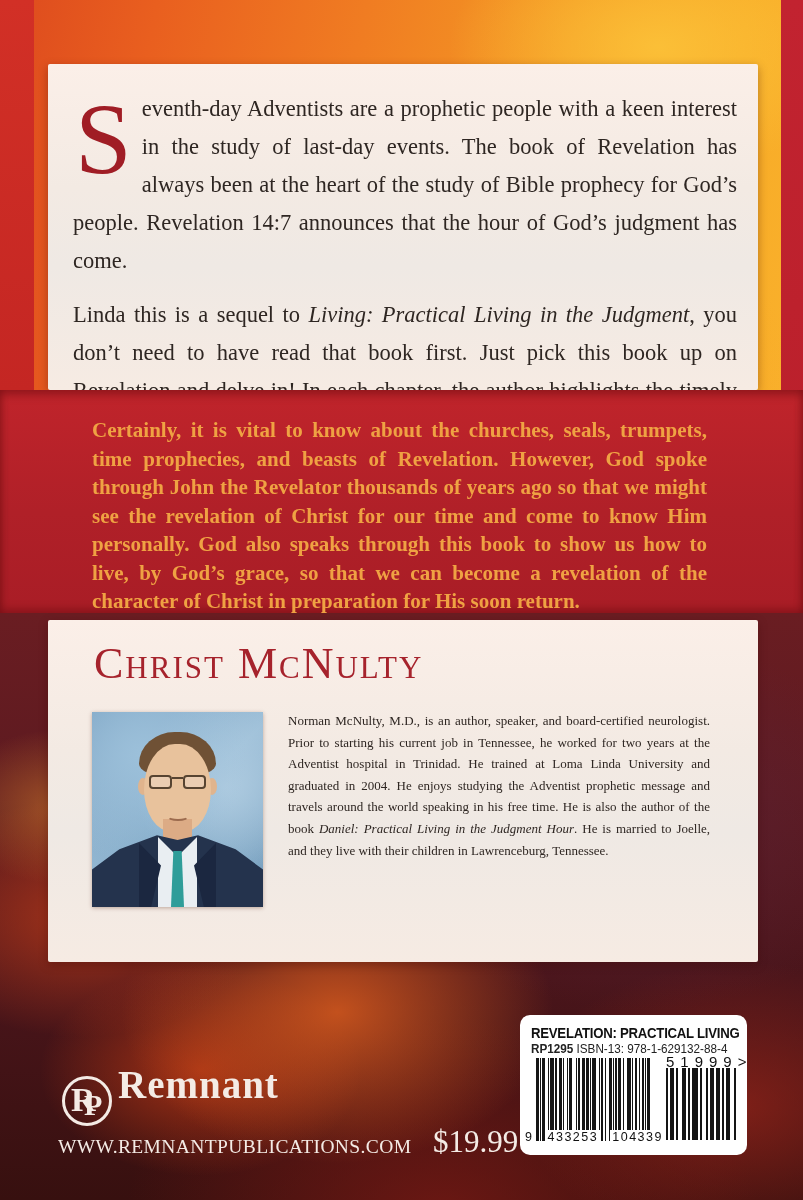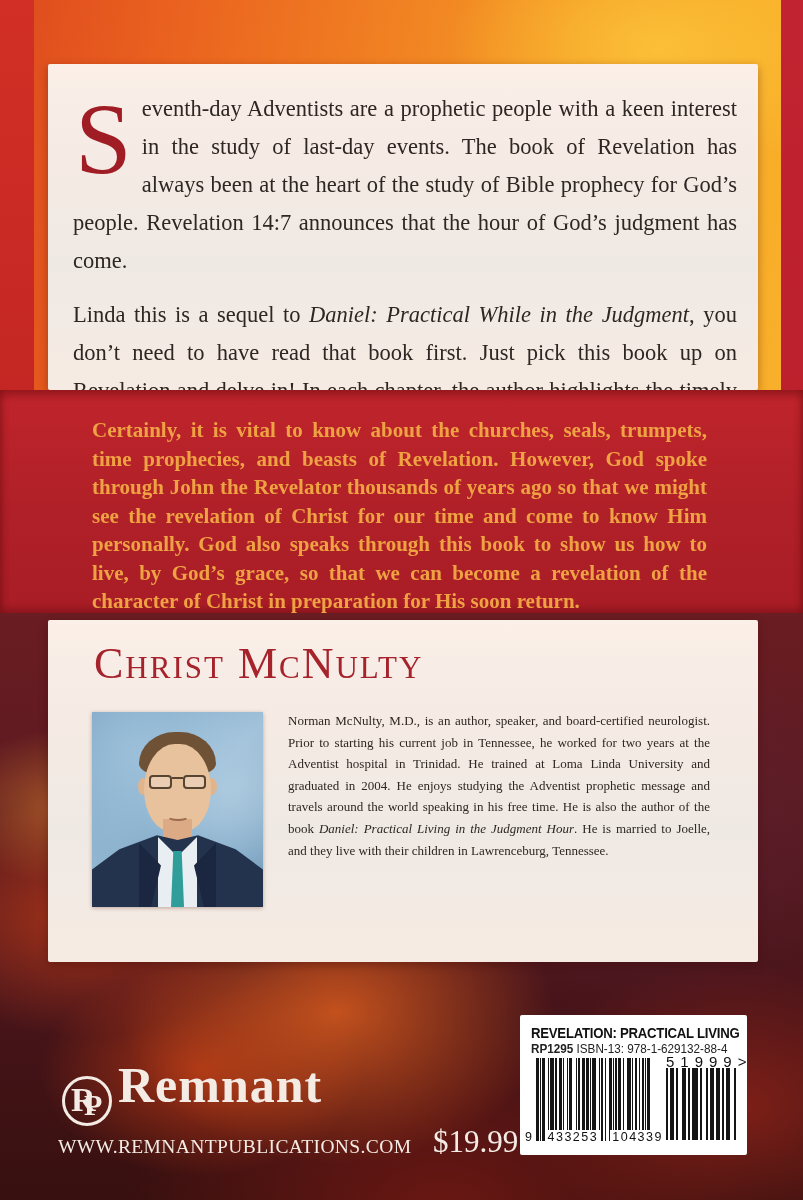--- a/index.html
+++ b/index.html
@@ -89,30 +89,30 @@
     border-color:transparent transparent #9c6b4e transparent;border-radius:50%;box-sizing:border-box;}
   #author-bio{position:absolute;left:240px;top:90px;width:422px;margin:0;color:#2e2622;
     font-size:13px;line-height:21.6px;text-align:justify;}
 
   
   #publisher-footer{position:absolute;left:0;top:1060px;width:803px;height:110px;color:#f4ebe5;}
   #logo-circle{position:absolute;left:62px;top:16px;width:50px;height:50px;border:3px solid #f4ebe5;
     border-radius:50%;box-sizing:border-box;}
   #logo-circle .r{position:absolute;left:6px;top:1px;font-size:34px;font-weight:bold;line-height:40px;}
   #logo-circle .p{position:absolute;left:19px;top:8px;font-size:30px;font-weight:bold;line-height:36px;}
-  #publisher-name{position:absolute;left:118px;top:2px;margin:0;font-size:50px;font-weight:bold;
+  #publisher-name{position:absolute;left:118px;top:2px;margin:0;font-size:39px;font-weight:bold;
     letter-spacing:1px;line-height:46px;}
   #publisher-subtitle{position:absolute;left:123px;top:48px;margin:0;font-size:21px;
     letter-spacing:7.5px;font-weight:normal;}
   #website-url{position:absolute;left:58px;top:76px;margin:0;font-size:19.5px;letter-spacing:.4px;}
   #price{position:absolute;left:433px;top:64px;margin:0;font-size:31px;}
 
   
   #barcode-panel{position:absolute;left:520px;top:1015px;width:227px;height:140px;background:#fff;
-    border-radius:2px;box-sizing:border-box;color:#111;}
+    border-radius:10px;box-sizing:border-box;color:#111;}
   #barcode-title{position:absolute;left:11px;top:9px;margin:0;font-family:"Liberation Sans",sans-serif;
     font-weight:bold;font-size:15px;letter-spacing:-.3px;transform:scaleX(.88);transform-origin:left;
     white-space:nowrap;}
   #barcode-meta{position:absolute;left:11px;top:26px;font-family:"Liberation Sans",sans-serif;
     font-size:13px;transform:scaleX(.9);transform-origin:left;white-space:nowrap;color:#222;}
   #barcode-meta .sku{font-weight:bold;}
   .bars{display:flex;align-items:stretch;width:100%;height:100%;}
   .bars .b{background:#151515;}
   .bars .s{background:#fff;}
   #bars-main{position:absolute;left:16px;top:43px;width:114px;height:83px;}
@@ -129,21 +129,21 @@
 
 <div id="cover">
 
   <div class="bg-top"></div>
   <div class="bg-bottom"></div>
   <div class="edge-left"></div>
   <div class="edge-right"></div>
 
   <div id="synopsis-panel" class="panel">
     <p id="para1" class="syn"><span class="dropcap">S</span><span>eventh-day Adventists are a prophetic people with a keen interest in the study of last-day events. The book of Revelation has always been at the heart of the study of Bible prophecy for God’s people. Revelation 14:7 announces that the hour of God’s judgment has come.</span></p>
-    <p id="para2" class="syn"><span>Linda this is a sequel to </span><span class="it">Daniel: Practical While in the Judgment</span><span>, you don’t need to have read that book first. Just pick this book up on Revelation and delve in! In each chapter, the author highlights the timely and practical message of the book of Revelation for God’s people living in the hour of His judgment.</span></p>
+    <p id="para2" class="syn"><span>Linda this is a sequel to </span><span class="it">Living: Practical Living in the Judgment</span><span>, you don’t need to have read that book first. Just pick this book up on Revelation and delve in! In each chapter, the author highlights the timely and practical message of the book of Revelation for God’s people living in the hour of His judgment.</span></p>
   </div>
 
   <div id="highlight-band">
     <p id="highlight-text">Certainly, it is vital to know about the churches, seals, trumpets, time prophecies, and beasts of Revelation. However, God spoke through John the Revelator thousands of years ago so that we might see the revelation of Christ for our time and come to know Him personally. God also speaks through this book to show us how to live, by God’s grace, so that we can become a revelation of the character of Christ in preparation for His soon return.</p>
   </div>
 
   <div id="author-panel" class="panel">
     <h1 id="author-name">Christ McNulty</h1>
 
     <div id="author-photo">

